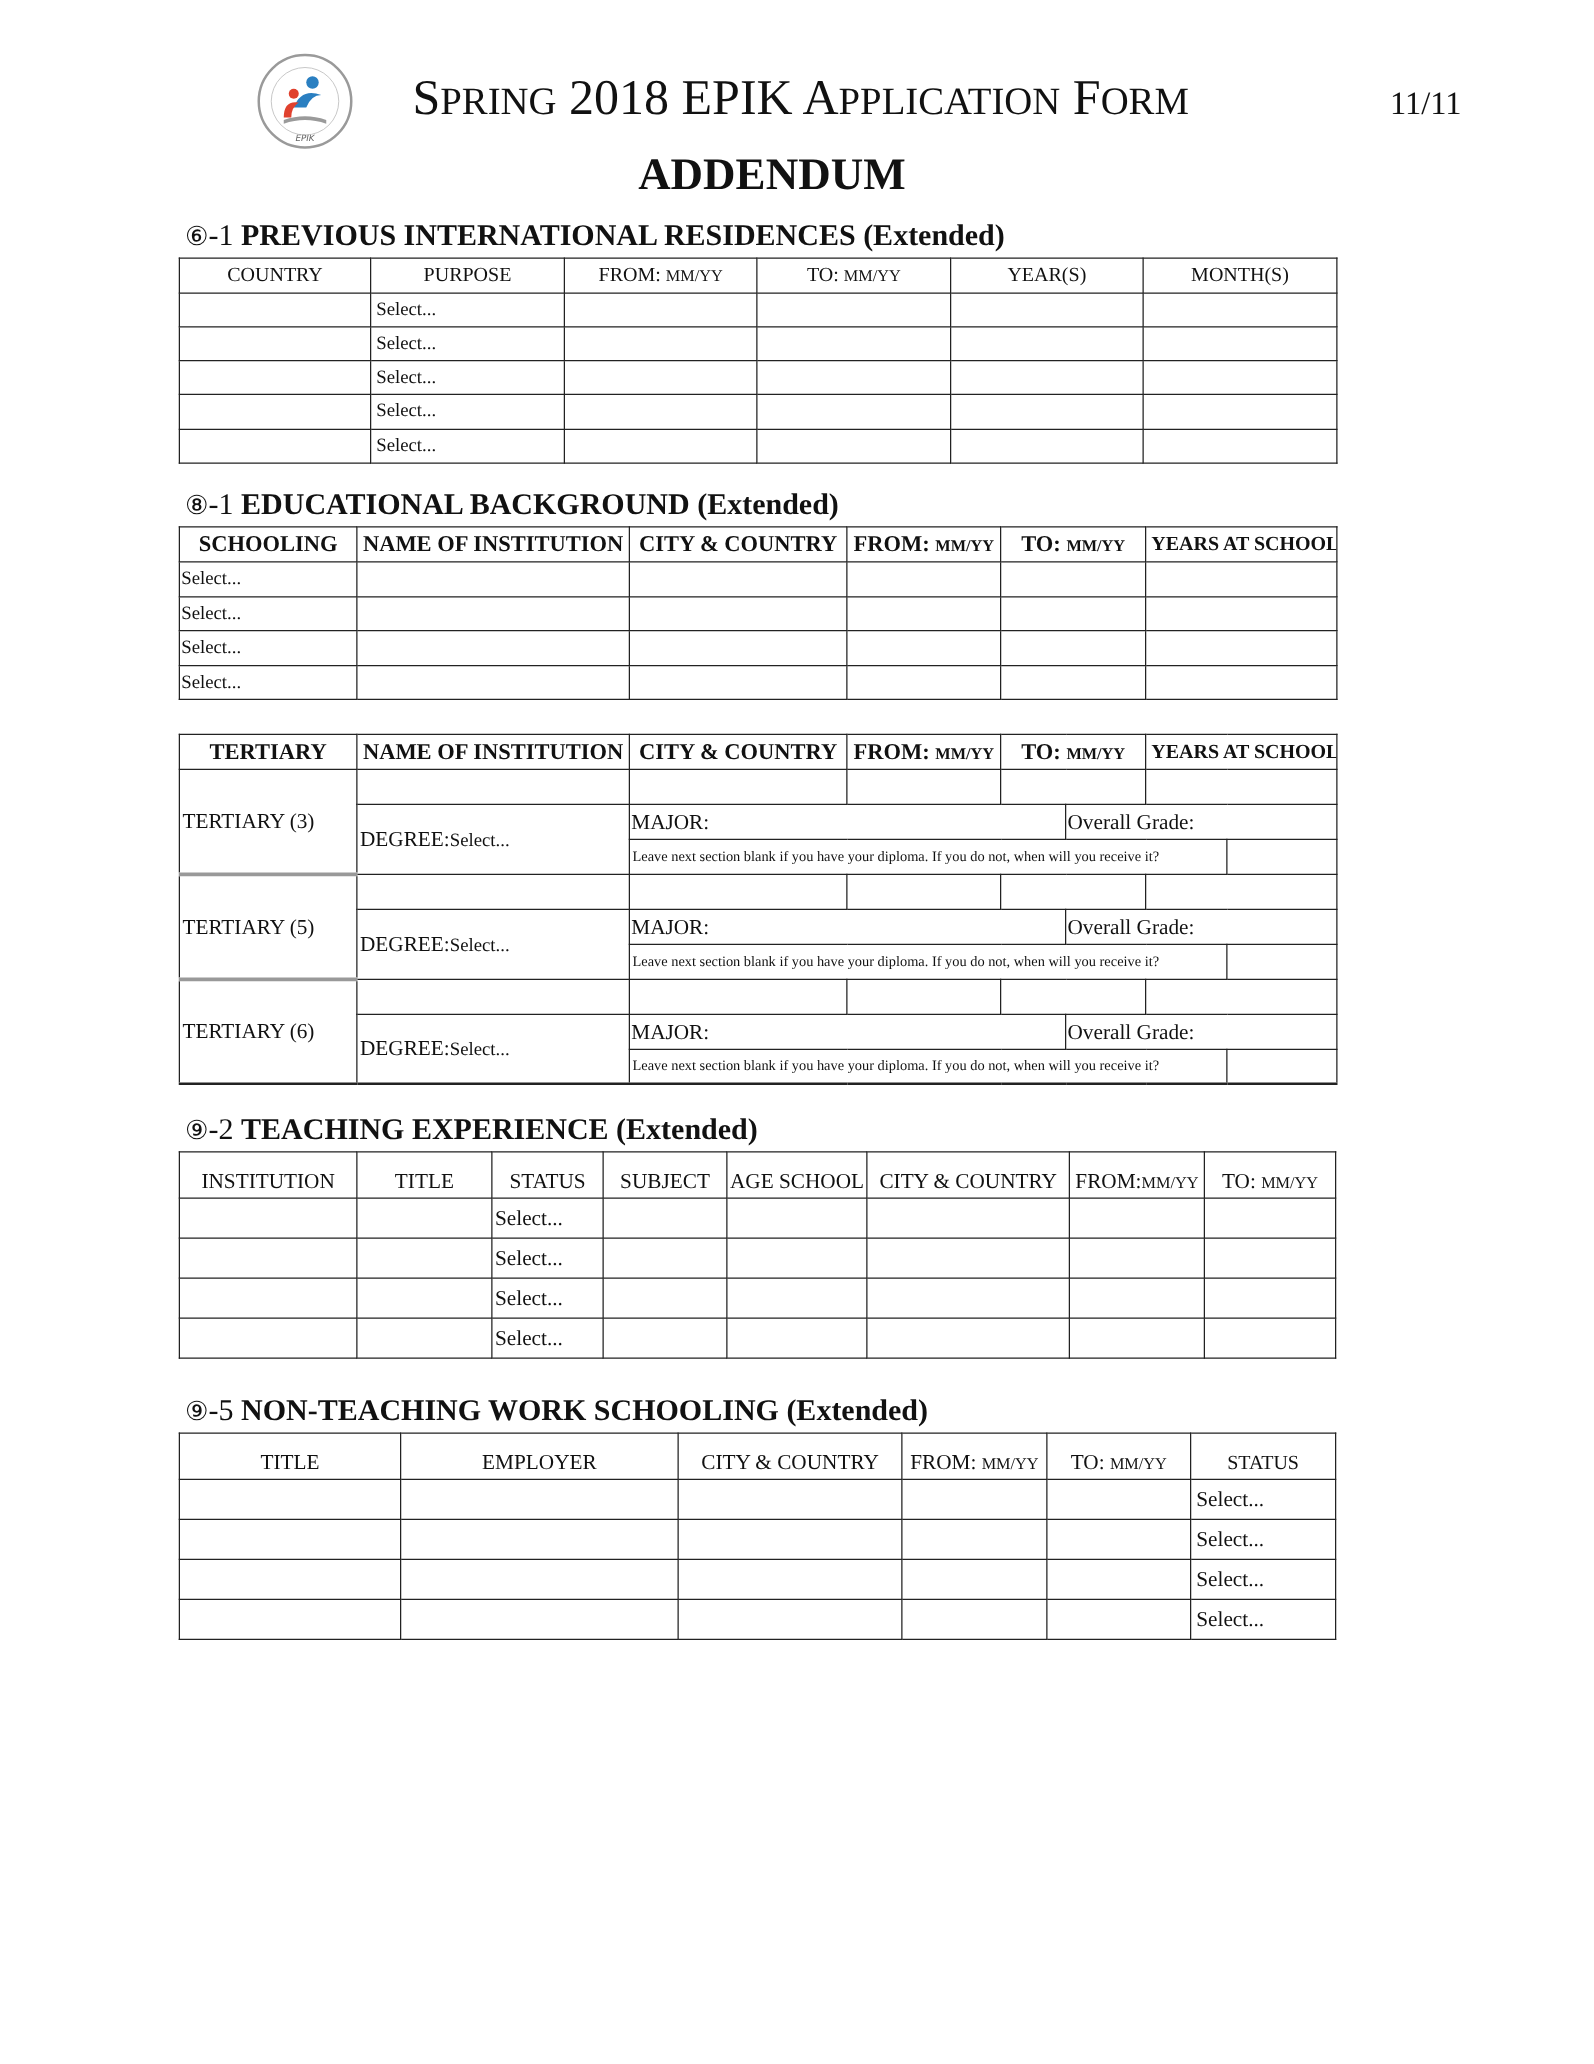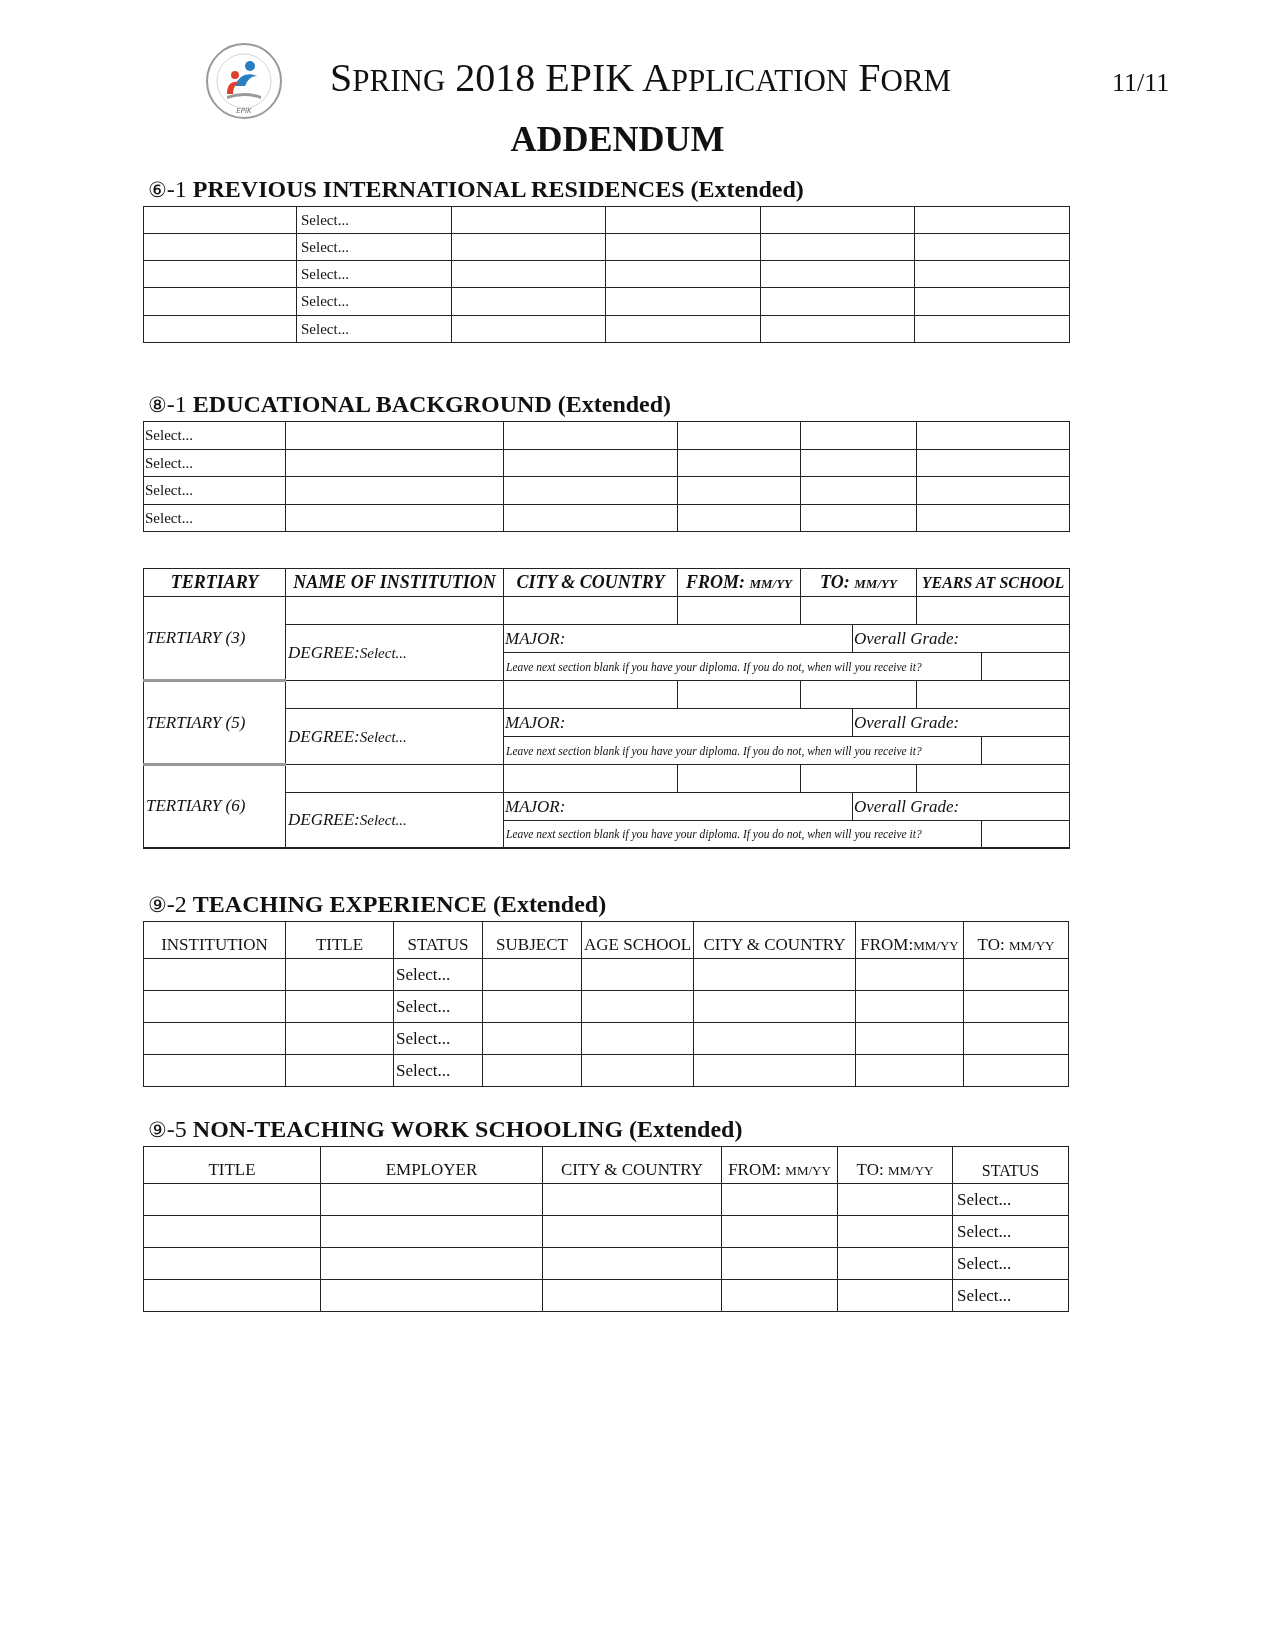--- a/index.html
+++ b/index.html
@@ -49,20 +49,28 @@
 <table style="left:143px;top:206px;width:926px;">
   <colgroup>
       <col style="width:153px">
       <col style="width:155px">
       <col style="width:154px">
       <col style="width:155px">
       <col style="width:154px">
       <col style="width:155px">
     </colgroup>
   <tbody>
+      <tr class="hdr" style="height:28px;">
+    <td><span>COUNTRY</span></td>
+    <td><span>PURPOSE</span></td>
+    <td><span>FROM: </span><span class="small">MM/YY</span></td>
+    <td><span>TO: </span><span class="small">MM/YY</span></td>
+    <td><span>YEAR(S)</span></td>
+    <td><span>MONTH(S)</span></td>
+  </tr>
   <tr style="height:27px;">
     <td></td>
     <td class="sel">Select...</td>
     <td></td>
         <td></td>
     <td></td>
         <td></td>
   </tr>
   <tr style="height:27px;">
     <td></td>
@@ -105,20 +113,28 @@
 <table style="left:143px;top:421px;width:926px;">
   <colgroup>
       <col style="width:142px">
       <col style="width:218px">
       <col style="width:174px">
       <col style="width:123px">
       <col style="width:116px">
       <col style="width:153px">
     </colgroup>
   <tbody>
+      <tr class="hdr bold" style="height:28px;">
+    <td><span>SCHOOLING</span></td>
+    <td><span>NAME OF INSTITUTION</span></td>
+    <td><span>CITY &amp; COUNTRY</span></td>
+    <td><span>FROM: </span><span class="small">MM/YY</span></td>
+    <td><span>TO: </span><span class="small">MM/YY</span></td>
+    <td style="font-size:16px;"><span>YEARS AT SCHOOL</span></td>
+  </tr>
   <tr style="height:28px;">
     <td class="sel" style="padding-left:1px">Select...</td>
     <td></td>
         <td></td>
     <td></td>
         <td></td>
         <td></td>
   </tr>
   <tr style="height:27px;">
     <td class="sel" style="padding-left:1px">Select...</td>
@@ -140,21 +156,21 @@
     <td class="sel" style="padding-left:1px">Select...</td>
     <td></td>
         <td></td>
     <td></td>
         <td></td>
         <td></td>
   </tr>
 </tbody>
   </table>
 
-<table style="left:143px;top:568px;width:926px;font-style:italic;">
+<table style="left:143px;top:587px;width:926px;">
   <colgroup>
       <col style="width:142px">
       <col style="width:218px">
       <col style="width:174px">
       <col style="width:123px">
       <col style="width:52px">
       <col style="width:64px">
       <col style="width:65px">
       <col style="width:88px">
     </colgroup>

